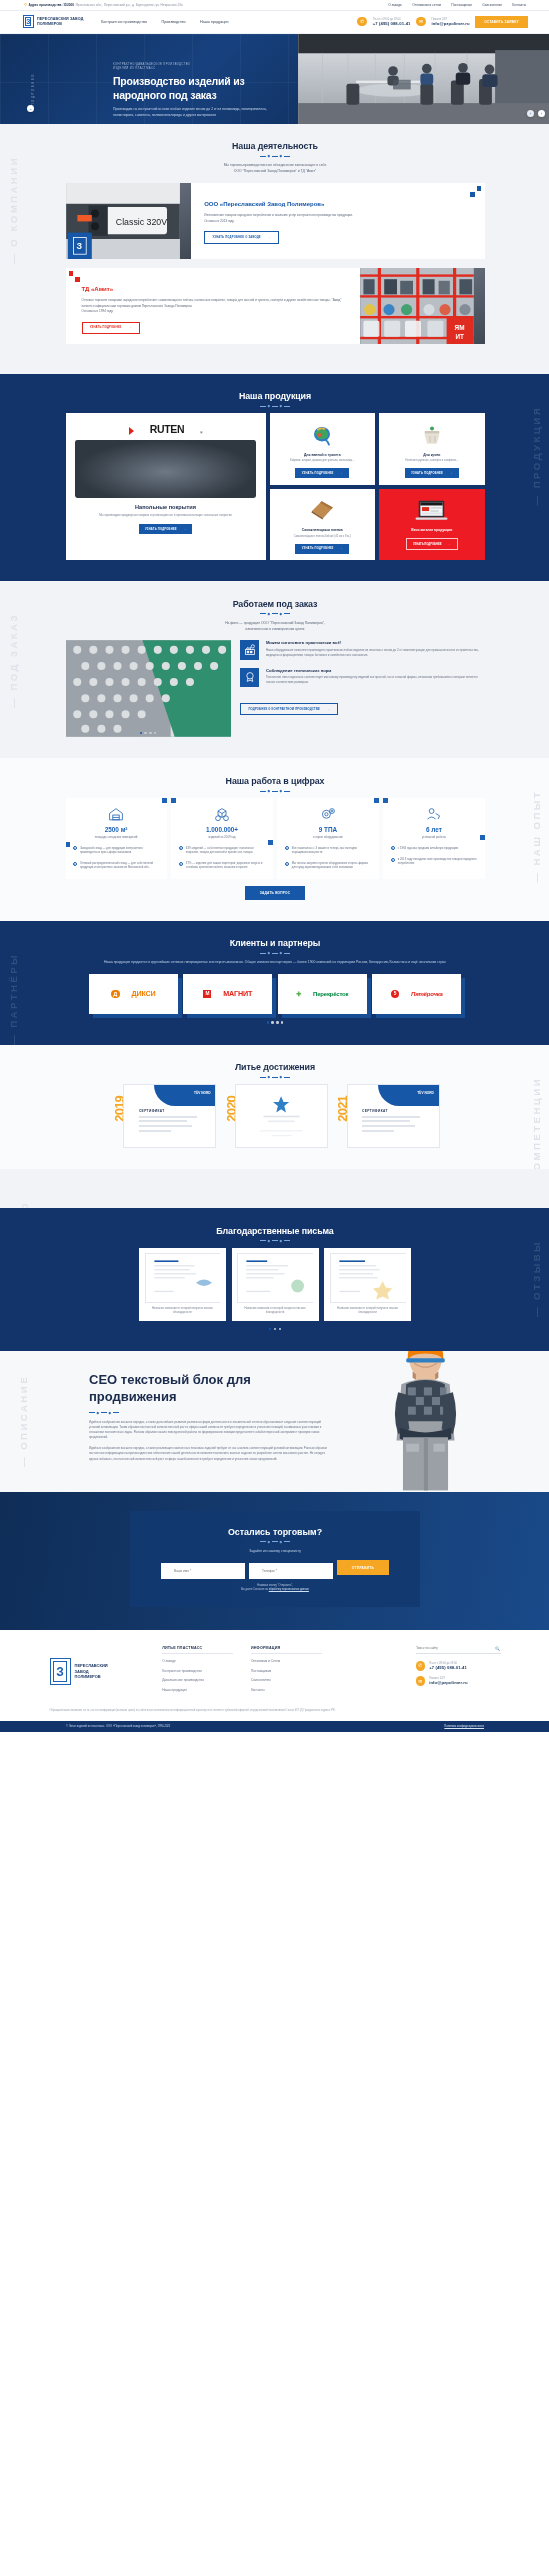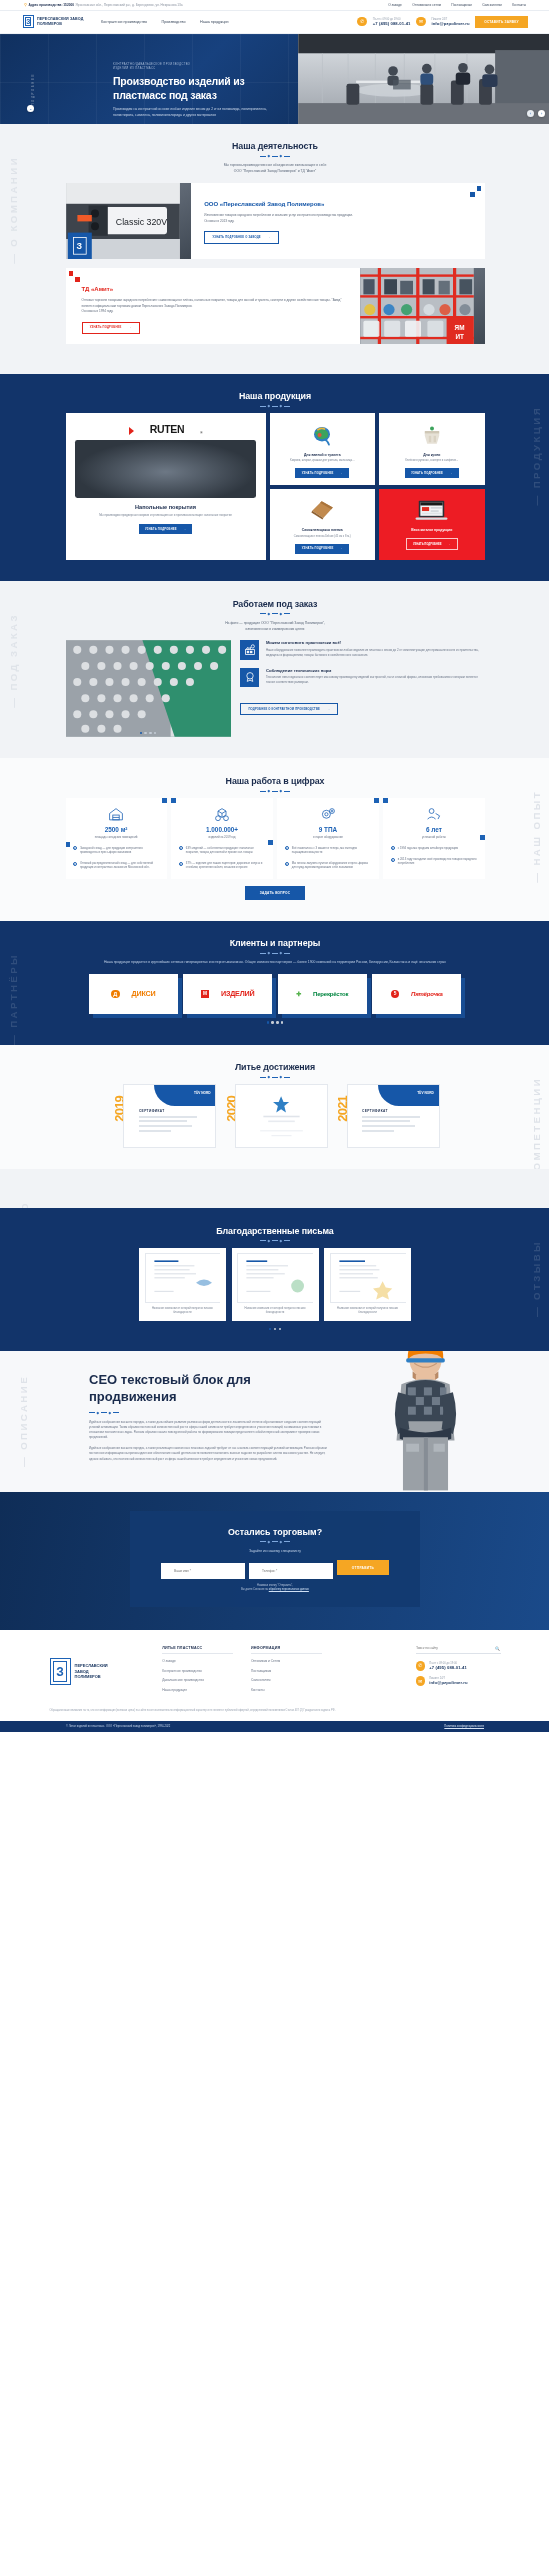--- a/index.html
+++ b/index.html
@@ -271,21 +271,21 @@
             <rect x="229" y="50" width="19" height="16" rx="4" fill="#2b3a53"></rect>
         </g>
         <rect x="118" y="57" width="22" height="12" fill="#4c5560" opacity=".7"></rect>
       </svg>
       <div class="navdot" style="right:16px;bottom:6.4px;background:#e8ecf1">‹</div>
       <div class="navdot" style="right:4.8px;bottom:6.4px">›</div>
     </div>
     <div class="hero-inner">
       <div class="hero-kicker" style="white-space:pre-line">КОНТРАКТНО/ДАВАЛЬЧЕСКОЕ ПРОИЗВОДСТВО
 ИЗДЕЛИЙ ИЗ ПЛАСТМАСС</div>
-      <div class="hero-h1">Производство изделий из пластмасс под заказ</div>
+      <div class="hero-h1">Производство изделий из народного под заказ</div>
       <div class="hero-p">Производим на контрактной основе любые изделия весом до 2 кг из полиамида, полипропилена, полистирола, сэвилена, поливинилхлорида и других материалов</div>
       <button class="hero-btn">
         <span>ПОЛУЧИТЬ КОНСУЛЬТАЦИЮ</span>
         <span>→</span>
       </button>
     </div>
     <div class="vlabel" style="left:31px;top:39px">ПОДРОБНЕЕ</div>
     <div class="navdot" style="left:27px;top:71px">⌄</div>
   </div>
 
@@ -721,21 +721,21 @@
       <div class="part-grid">
         <div class="pcard">
           <div class="plogo" style="color:#f07d00">
             <span style="display:inline-block;width:8.9px;height:8.9px;border-radius:50%;background:#f07d00;color:#fff;font-size:5.6px;text-align:center;line-height:8.9px">Д</span>
             <span>ДИКСИ</span>
           </div>
         </div>
         <div class="pcard">
           <div class="plogo" style="color:#e2231a">
             <span style="display:inline-block;width:8px;height:8px;background:#e2231a;color:#fff;font-size:4.8px;text-align:center;line-height:8px">M</span>
-            <span>ИЗДЕЛИЙ</span>
+            <span>МАГНИТ</span>
           </div>
         </div>
         <div class="pcard">
           <div class="plogo" style="color:#00853f;font-size:6px">
             <span style="color:#55b24c">✚</span>
             <span>Перекрёсток</span>
           </div>
         </div>
         <div class="pcard">
           <div class="plogo" style="color:#e2231a;font-size:6px;font-style:italic">

